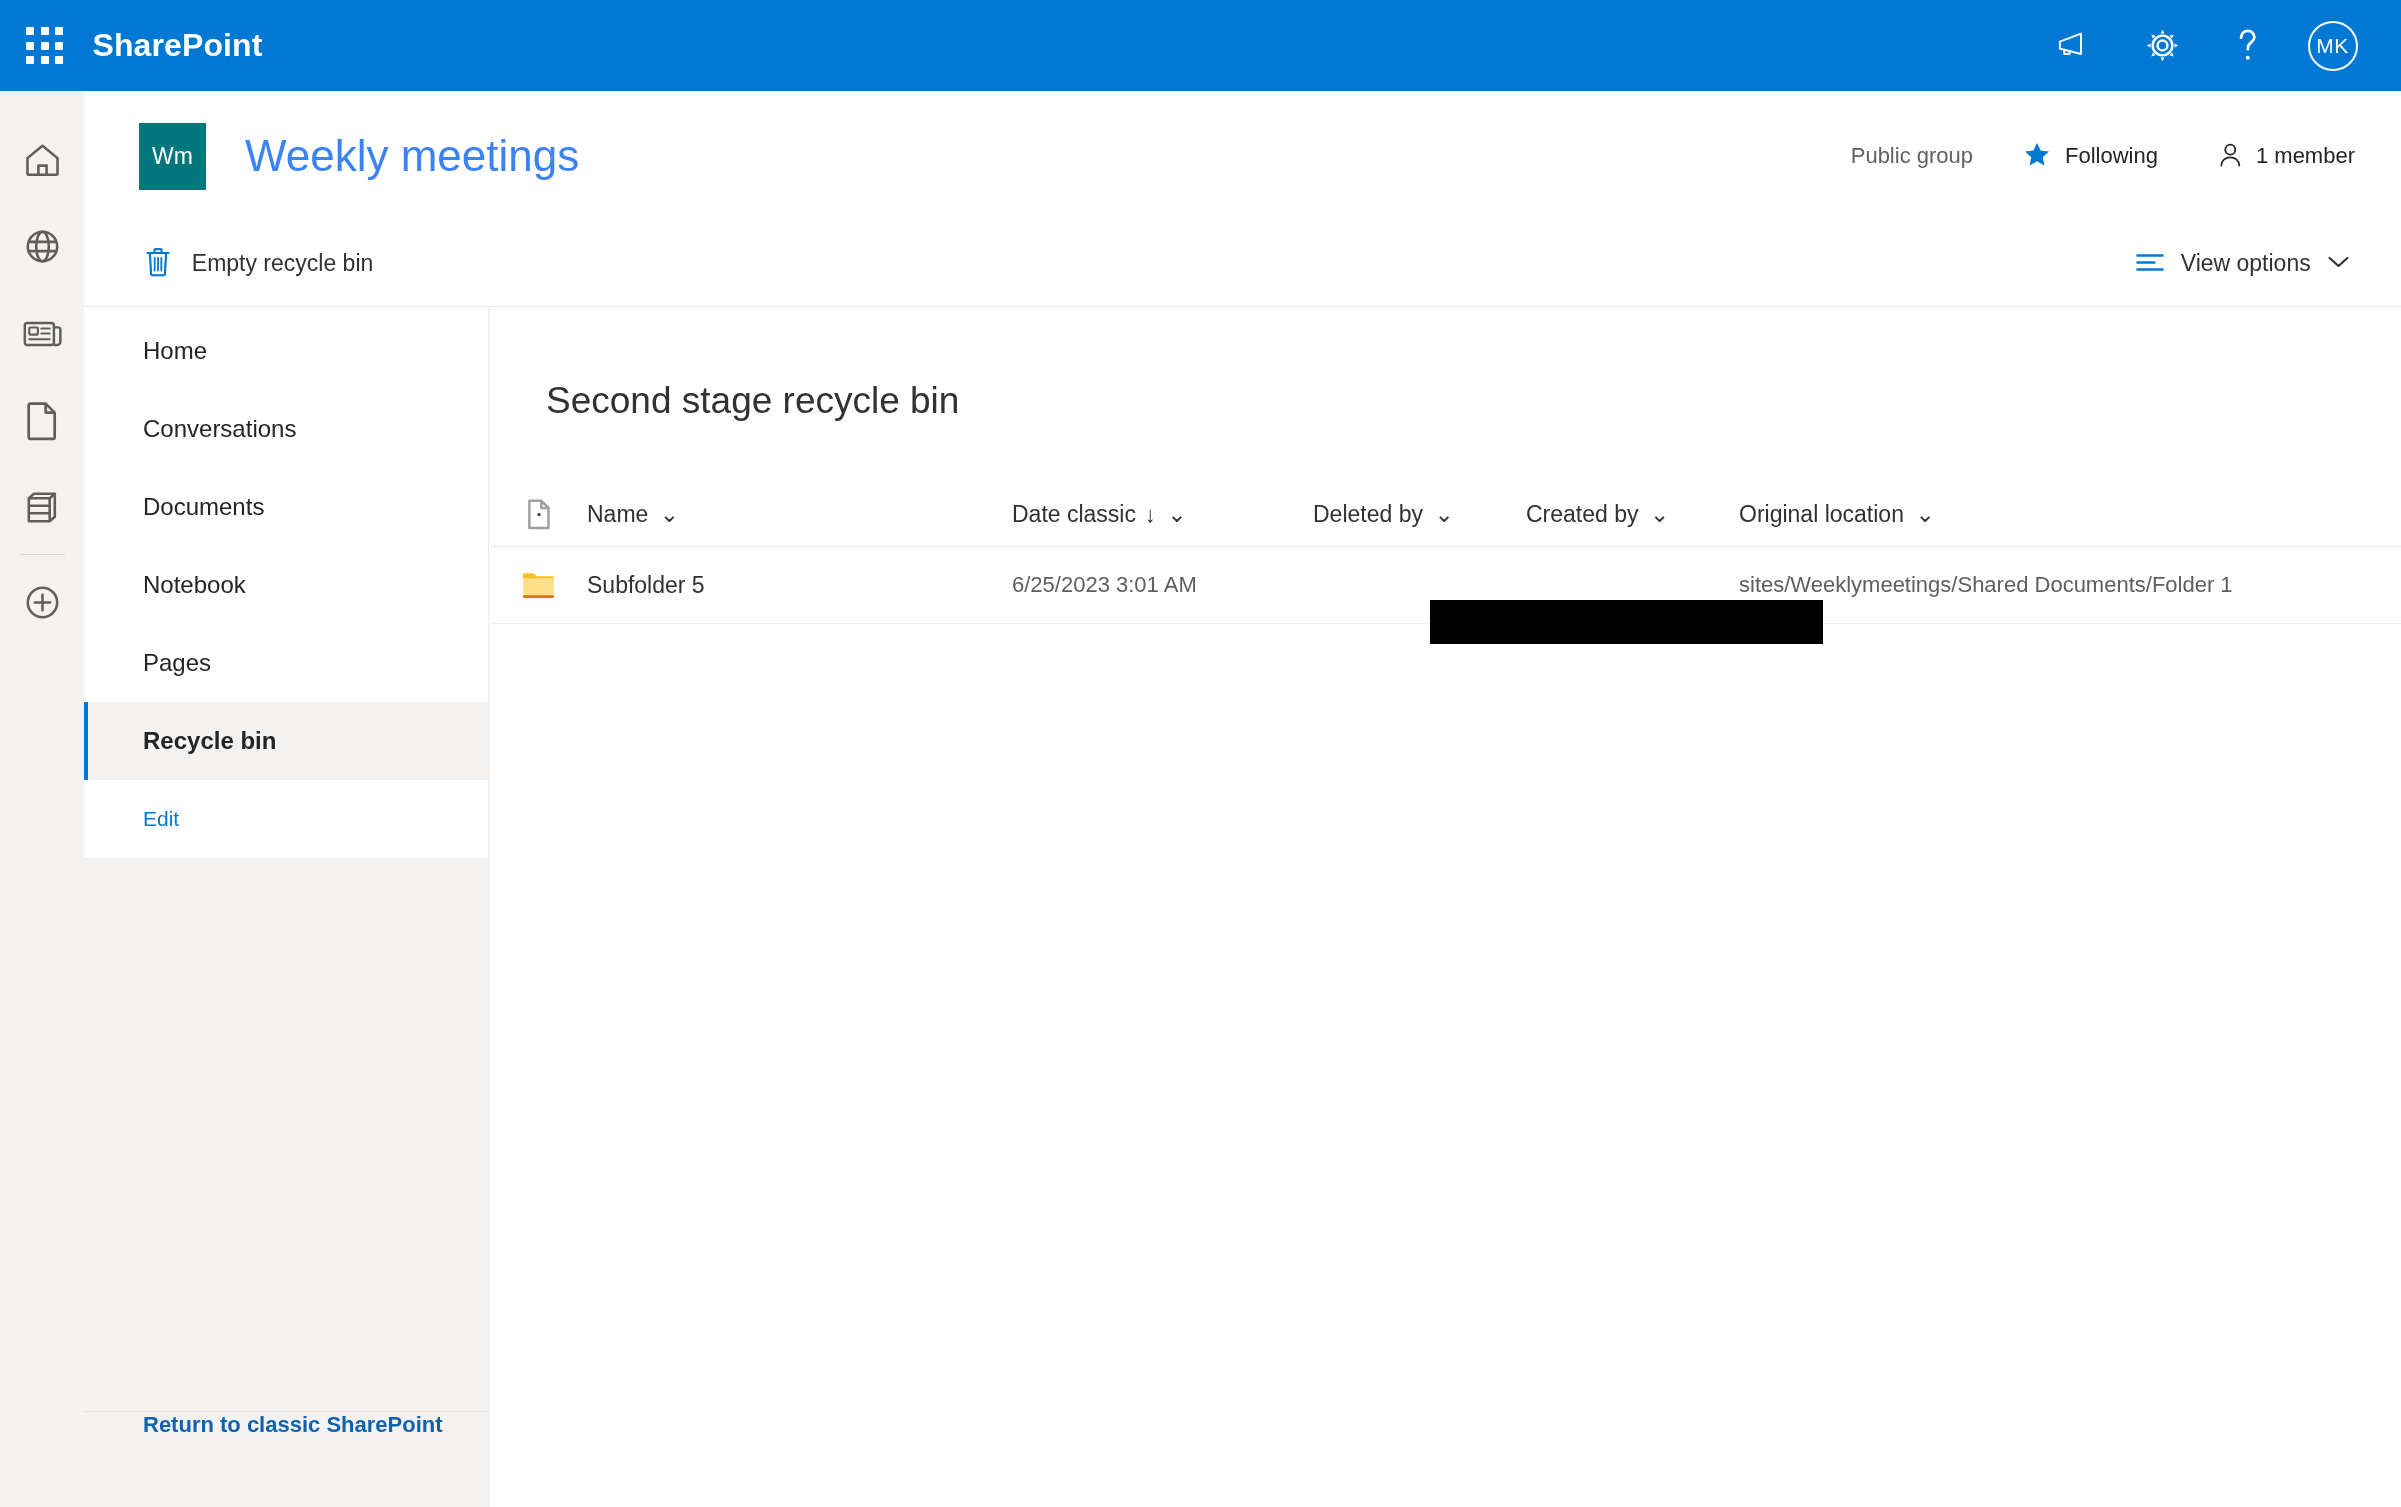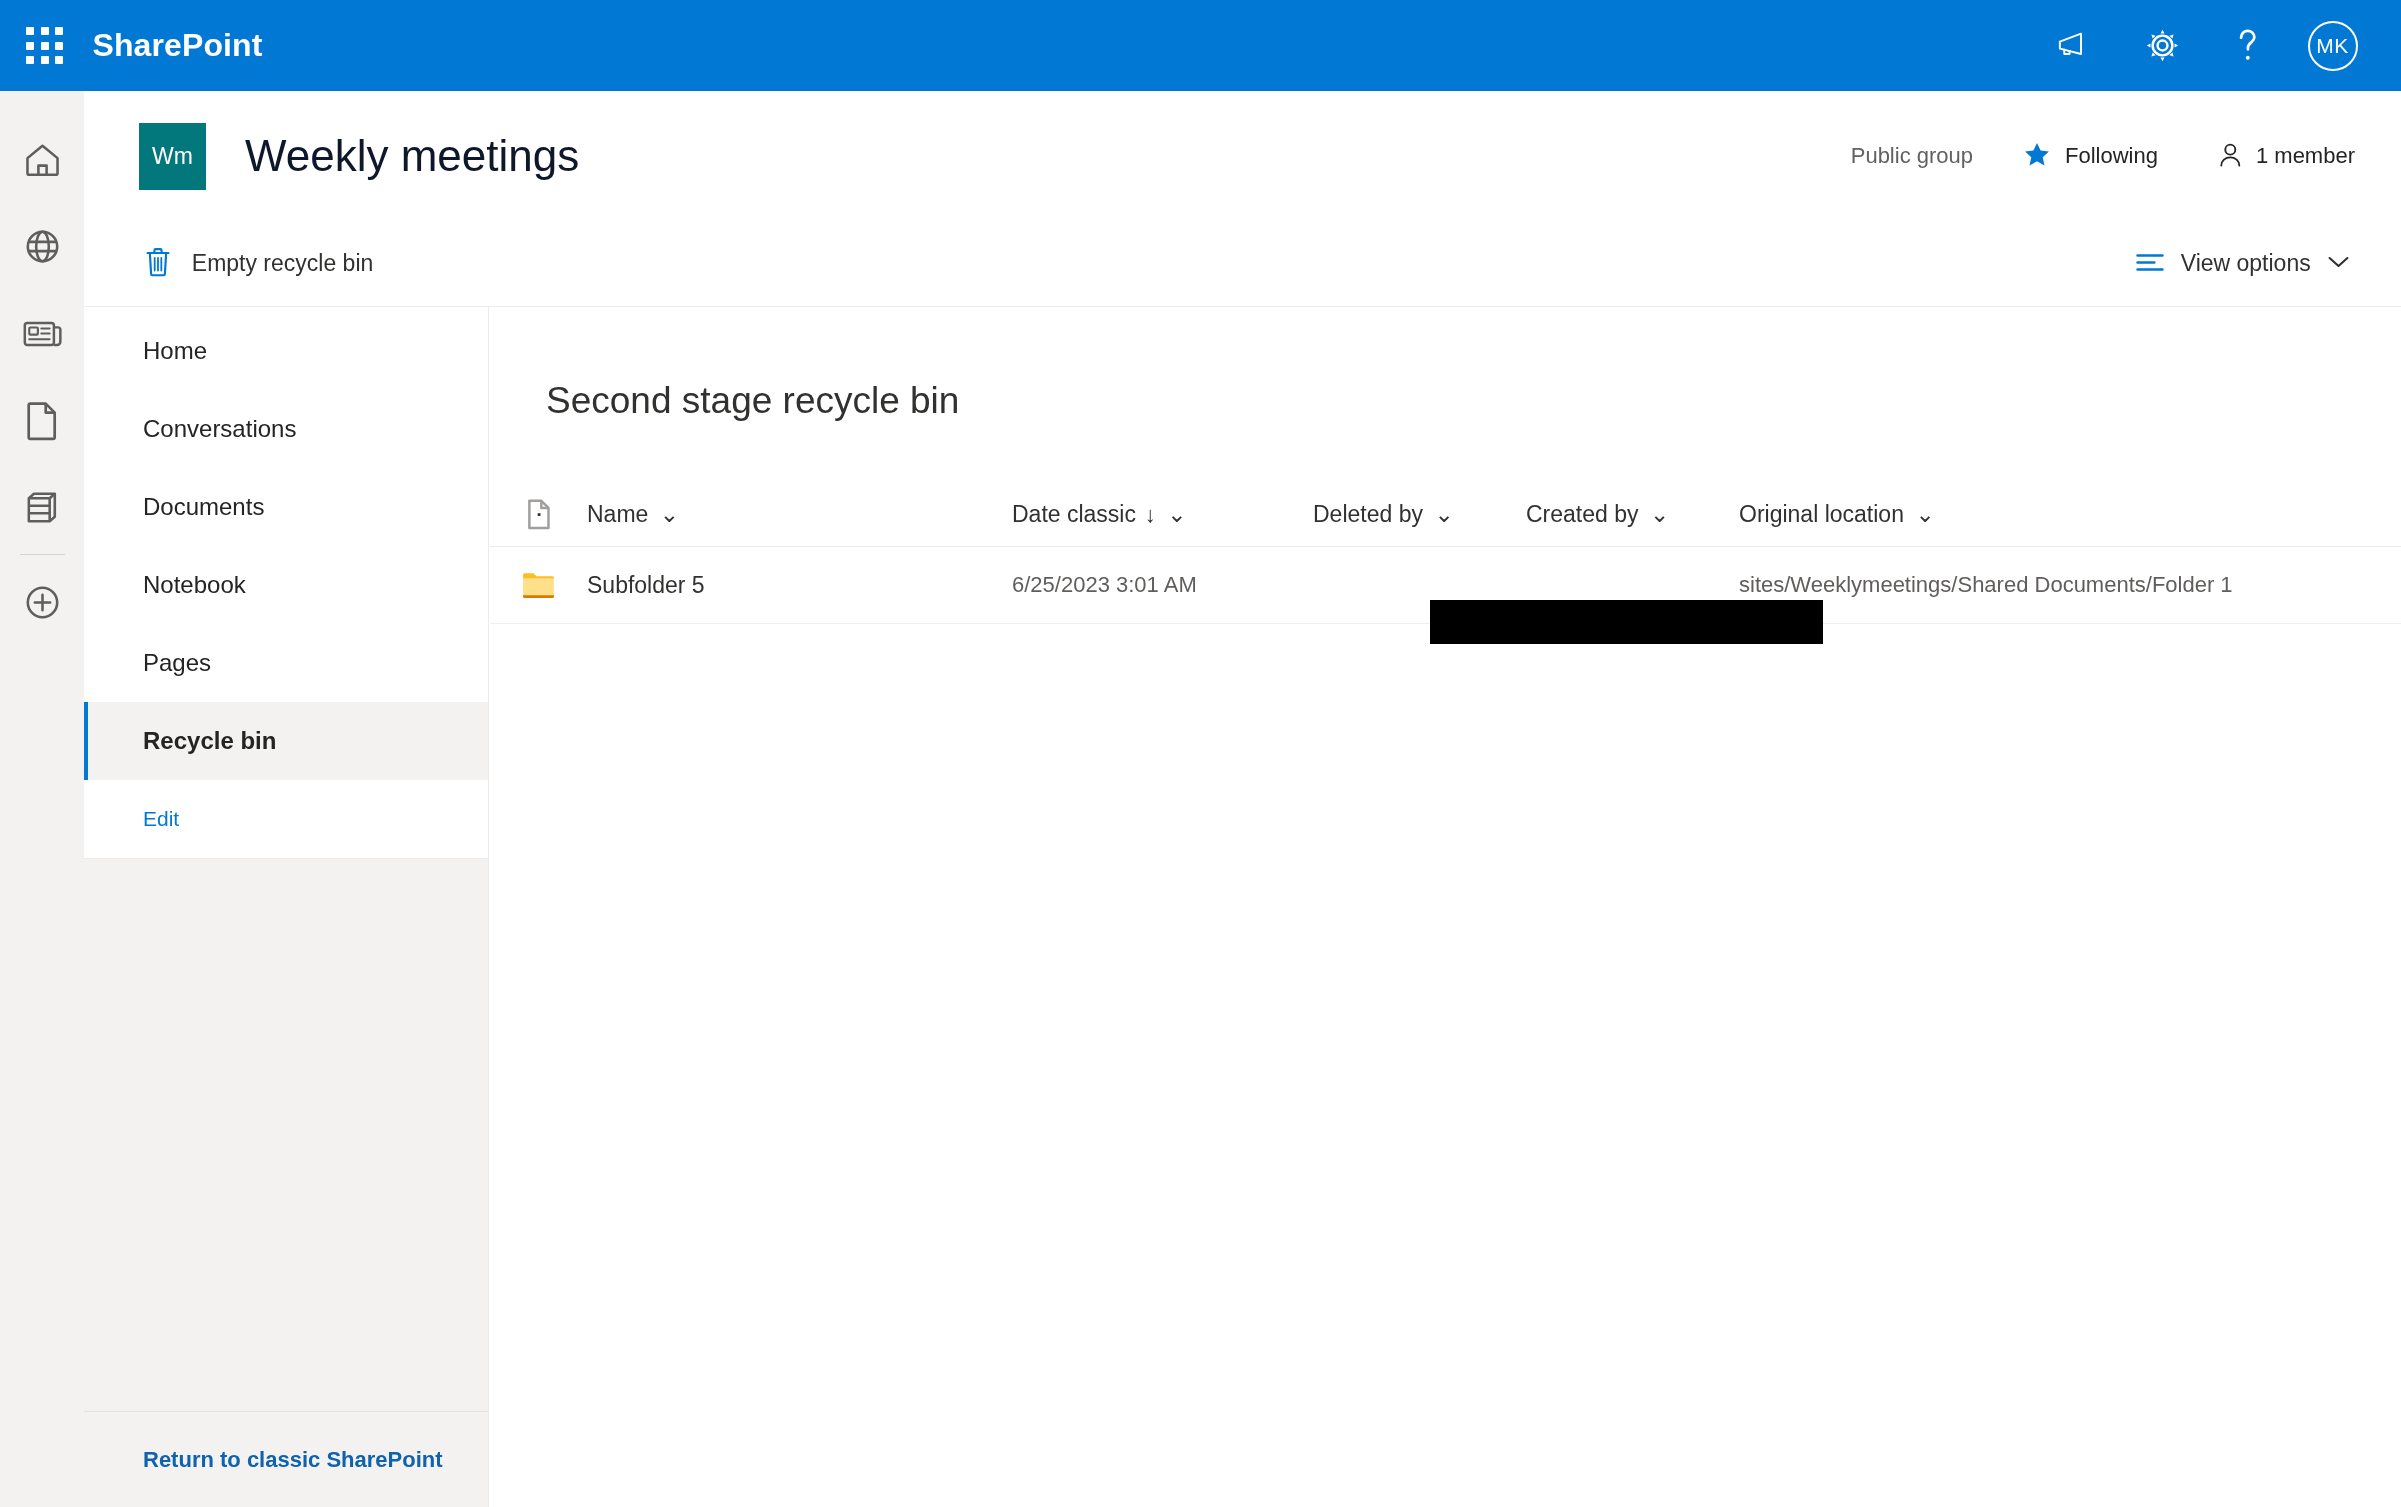--- a/index.html
+++ b/index.html
@@ -133,21 +133,21 @@
     color: #ffffff;
     font-size: 23px;
     display: flex;
     align-items: center;
     justify-content: center;
     flex: 0 0 auto;
   }
   #site-title {
     font-size: 44px;
     font-weight: 400;
-    color: #0f172a;
+    color: #3b82f6;
     margin-left: 39px;
     white-space: nowrap;
     cursor: pointer;
   }
   #site-meta {
     margin-left: auto;
     display: flex;
     align-items: center;
     gap: 15px;
   }
@@ -278,21 +278,20 @@
     border-top: 0.9px solid #edebe9;
   }
   #classic-link {
     position: absolute;
     bottom: 0; left: 0;
     width: 404px;
     height: 96px;
     background: #f3f2f1;
     border-top: 0.9px solid #e3e1df;
     display: flex;
-    align-items: center;
     padding-left: 59px;
     cursor: pointer;
   }
   #classic-link .label {
     font-size: 22px;
     font-weight: 700;
     color: #0f62ad;
     white-space: nowrap;
   }
 

